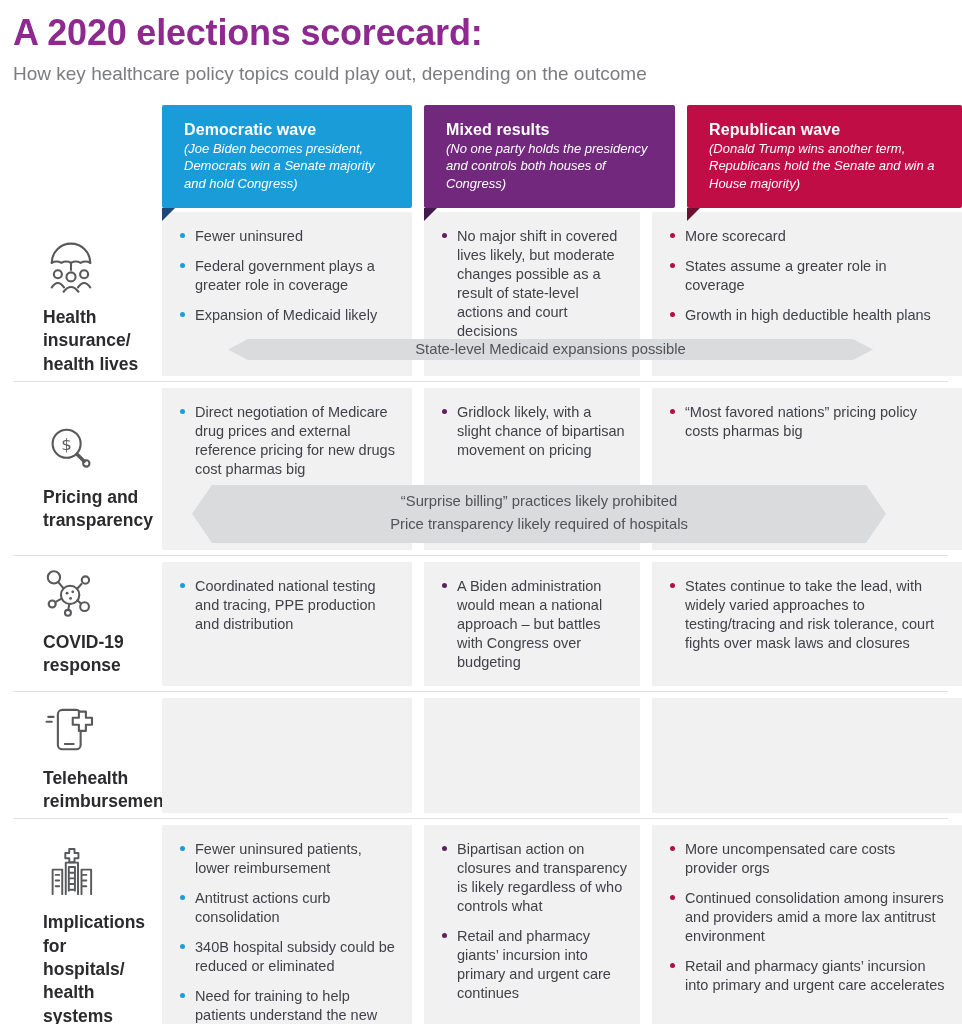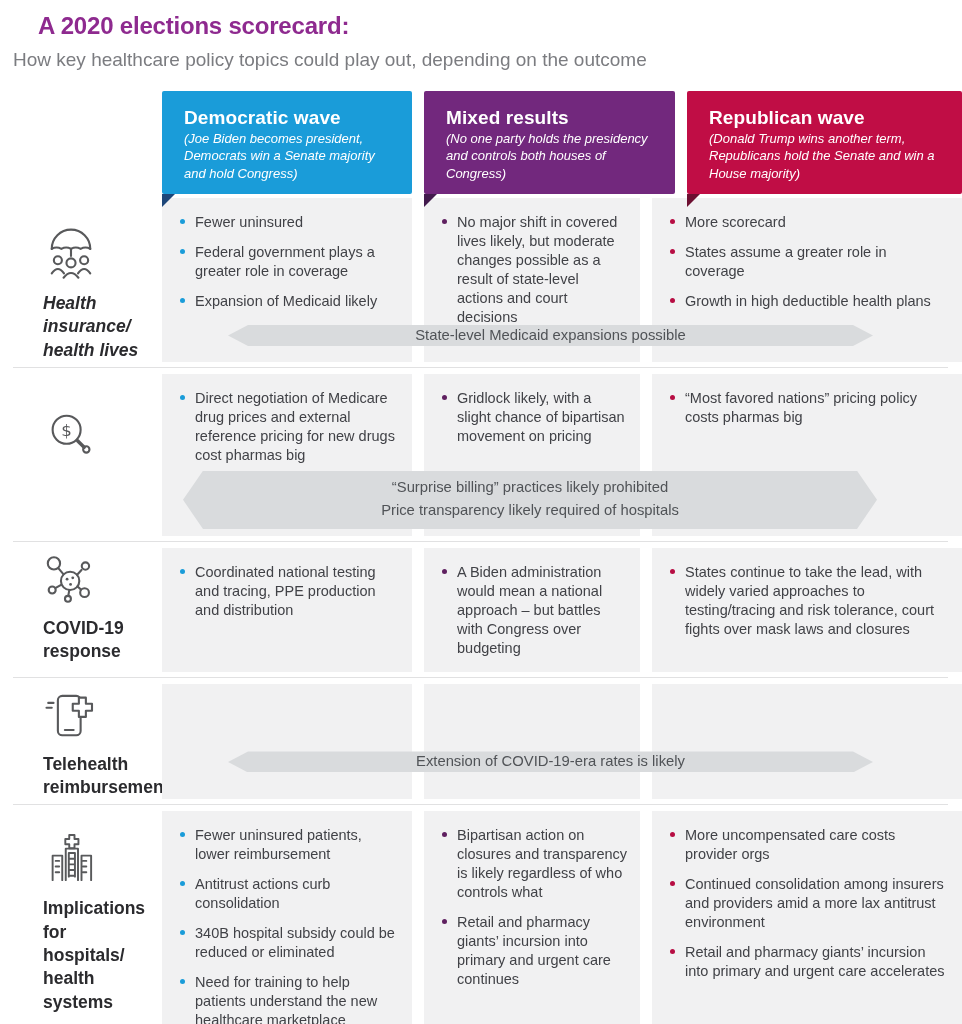--- a/index.html
+++ b/index.html
@@ -1,34 +1,34 @@
 <!DOCTYPE html>
 <html><head>
 <meta charset="utf-8">
 <style>
   *{box-sizing:border-box;margin:0;padding:0;}
   html,body{background:#fff;}
   body{width:962px;height:1024px;font-family:"Liberation Sans",sans-serif;overflow:hidden;}
   .page{width:962px;height:1024px;padding:12px 0 0 13px;}
-  .title{font-size:24px;font-weight:700;color:#8e2a8f;letter-spacing:-0.2px;margin-left:25px;}
+  .title{font-size:36px;font-weight:700;color:#8e2a8f;letter-spacing:-0.2px;}
   .subtitle{font-size:19px;color:#7b7c80;margin-top:9px;font-weight:400;}
   .grid{margin-top:20px;}
   
   .header-row{display:flex;gap:12px;}
   .spacer{width:137px;flex:none;}
   .bubble{position:relative;color:#fff;height:103px;padding:16px 18px 0 22px;border-radius:2px;z-index:3;}
   .bubble.col-dem{width:250px;background:#1a9cd9;}
   .bubble.col-mixed{width:251px;background:#72287d;}
   .bubble.col-rep{flex:1;background:#c00d45;}
   .bubble::after{content:"";position:absolute;left:0;bottom:-13px;width:0;height:0;
     border-top:13px solid #000;border-right:13px solid transparent;}
   .bubble.col-dem::after{border-top-color:#1d4679;}
   .bubble.col-mixed::after{border-top-color:#421a4d;}
   .bubble.col-rep::after{border-top-color:#6d0f31;}
-  .bubble h3{font-size:19px;font-weight:700;letter-spacing:0.1px;}
+  .bubble h3{font-size:16px;font-weight:700;letter-spacing:0.1px;}
   .bubble .caption{font-style:italic;font-size:13px;line-height:1.34;margin-top:1px;}
   
   .body-row{display:flex;gap:12px;position:relative;margin-top:4px;align-items:stretch;}
   .body-row + .body-row{margin-top:12px;}
   .body-row + .body-row::before{content:"";position:absolute;top:-7px;left:0;right:14px;height:1px;background:#e1e1e2;}
   .row-label-col{width:137px;flex:none;padding-left:30px;}
   .row-icon svg{display:block;}
   .row-label{font-size:17.5px;font-weight:700;line-height:1.33;color:#2b2b2e;margin-top:9px;}
   .cell{background:#f1f1f2;padding:15px 12px 14px 16px;}
   .cell.c1{width:250px;flex:none;}
@@ -39,29 +39,29 @@
   .cell li + li{margin-top:11px;}
   .cell li::before{content:"";position:absolute;left:2px;top:6px;width:5px;height:5px;border-radius:50%;background:#999;}
   ul.col-dem li::before{background:#1a9cd9;}
   ul.col-mixed li::before{background:#5f2060;}
   ul.col-rep li::before{background:#b70d43;}
   
   .banner{position:absolute;left:215px;width:645px;background:#d9dbdd;z-index:2;
     display:flex;flex-direction:column;justify-content:center;align-items:center;text-align:center;
     clip-path:polygon(20px 0,calc(100% - 20px) 0,100% 50%,calc(100% - 20px) 100%,20px 100%,0 50%);}
   .banner:not(.wide){height:21px;}
-  .banner.wide{left:170px;width:694px;padding:5px 0 6px 0;}
+  .banner.wide{left:179px;width:694px;padding:5px 0 6px 0;}
   .banner .banner-line{font-size:14.8px;color:#505357;line-height:1.6;}
   
   [data-row-id="health-insurance"]{min-height:164px;}
   [data-row-id="pricing-transparency"]{min-height:162px;}
   [data-row-id="covid-response"]{min-height:120px;}
   [data-row-id="telehealth-reimbursement"]{min-height:96px;}
   [data-row-id="implications"]{min-height:218px;}
-  [data-row-id="health-insurance"] .row-label-col{padding-top:29px;font-style:italic;}
+  [data-row-id="health-insurance"] .row-label-col{padding-top:29px;}
   [data-row-id="pricing-transparency"] .row-label-col{padding-top:33px;}
   [data-row-id="covid-response"] .row-label-col{padding-top:4px;}
   [data-row-id="telehealth-reimbursement"] .row-label-col{padding-top:4px;}
   [data-row-id="implications"] .row-label-col{padding-top:21px;}
   [data-row-id="health-insurance"] .banner{bottom:16px;}
   [data-row-id="pricing-transparency"] .banner{bottom:7px;}
   [data-row-id="telehealth-reimbursement"] .banner{bottom:27px;}
 </style>
 </head>
 <body>
@@ -136,20 +136,24 @@
 
   <div class="body-row" data-row-id="pricing-transparency">
     <div class="row-label-col">
       <div class="row-icon">
               <svg width="56" height="56" viewBox="0 0 64 64" fill="none" stroke="#58595b" stroke-width="2.4" stroke-linecap="round" stroke-linejoin="round">
     <circle cx="27" cy="26" r="16"></circle>
     <text x="27" y="33" text-anchor="middle" stroke="none" fill="#58595b" font-family="DejaVu Sans, sans-serif" font-size="19">$</text>
     <path d="M39.5 38.5 l7.5 7.5" stroke-width="4"></path>
     <circle cx="49.5" cy="48.5" r="3.6" stroke-width="2.4"></circle>
   </svg>
+            </div>
+      <div class="row-label">
+              <div>Pricing and</div>
+              <div>transparency</div>
             </div>
     </div>
     <div class="cell c1">
             <ul class="col-dem">
               <li>Direct negotiation of Medicare drug prices and external reference pricing for new drugs cost pharmas big</li>
             </ul>
           </div>
     <div class="cell c2">
             <ul class="col-mixed">
               <li>Gridlock likely, with a slight chance of bipartisan movement on pricing</li>
@@ -226,23 +230,20 @@
     </div>
     <div class="cell c1">
             <ul class="col-dem"></ul>
           </div>
     <div class="cell c2">
             <ul class="col-mixed"></ul>
           </div>
     <div class="cell c3">
             <ul class="col-rep"></ul>
           </div>
-  <div class="banner">
-            <div class="banner-line">Extension of COVID-19-era rates is likely</div>
-          </div>
         </div>
 
   <div class="body-row" data-row-id="implications">
     <div class="row-label-col">
       <div class="row-icon">
               <svg width="56" height="56" viewBox="0 0 64 64" fill="none" stroke="#58595b" stroke-width="2.2" stroke-linecap="round" stroke-linejoin="round">
     <path d="M30 3.5 h6 v4.5 h4.5 v6 h-4.5 v4.5 h-6 v-4.5 h-4.5 v-6 h4.5 z" fill="#ffffff"></path>
     <path d="M26 55 v-36 h14 v36"></path>
     <path d="M29.5 24 h7 M29.5 24 v27 M36.5 24 v27 M29.5 30.5 h7 M29.5 37 h7 M29.5 43.5 h7 M29.5 50 h7"></path>
     <path d="M22 55 v-28 h-11 v28"></path>

